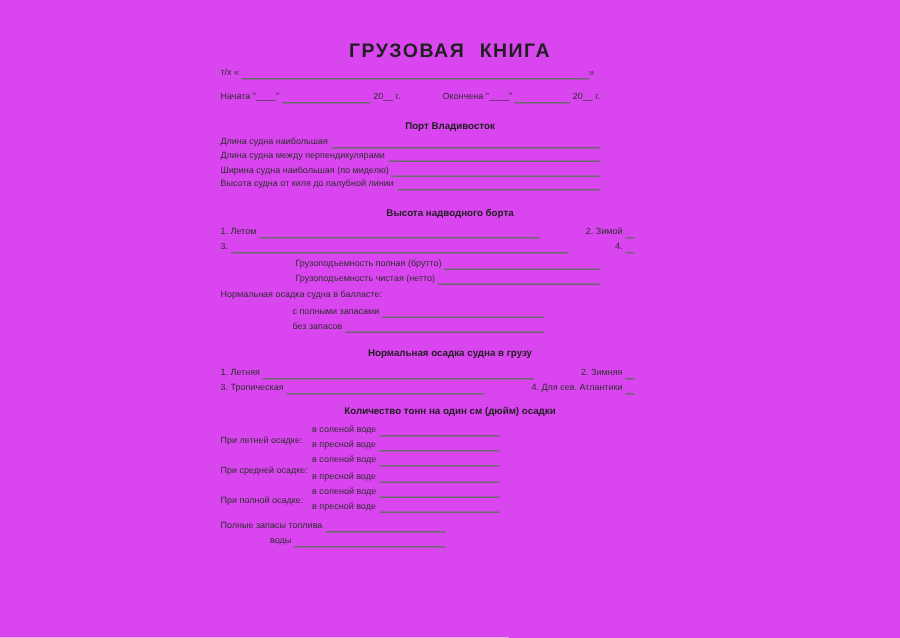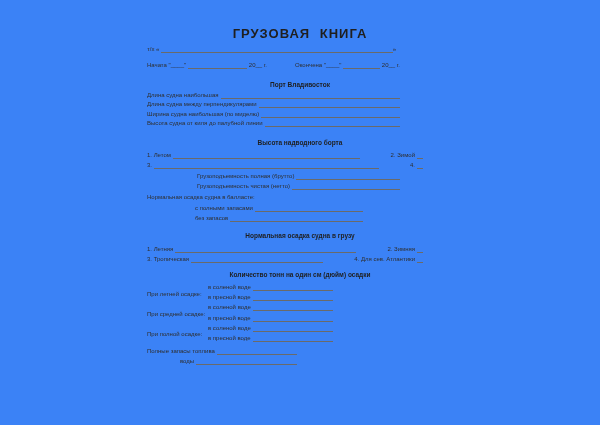--- a/index.html
+++ b/index.html
@@ -1,21 +1,21 @@
 <!DOCTYPE html>
 <html><head>
 <meta charset="utf-8">
 <style>
   * { margin: 0; padding: 0; box-sizing: border-box; }
   html, body { background: #ffffff; }
   .page {
     position: relative;
     width: 600px;
     height: 425px;
-    background: #3b82f6;
+    background: #d946ef;
     font-family: "Liberation Sans", sans-serif;
     color: #2e2e2e;
     overflow: hidden;
   }
   .title {
     position: absolute;
     left: 0; right: 0;
     text-align: center;
     font-size: 13px;
     font-weight: bold;

